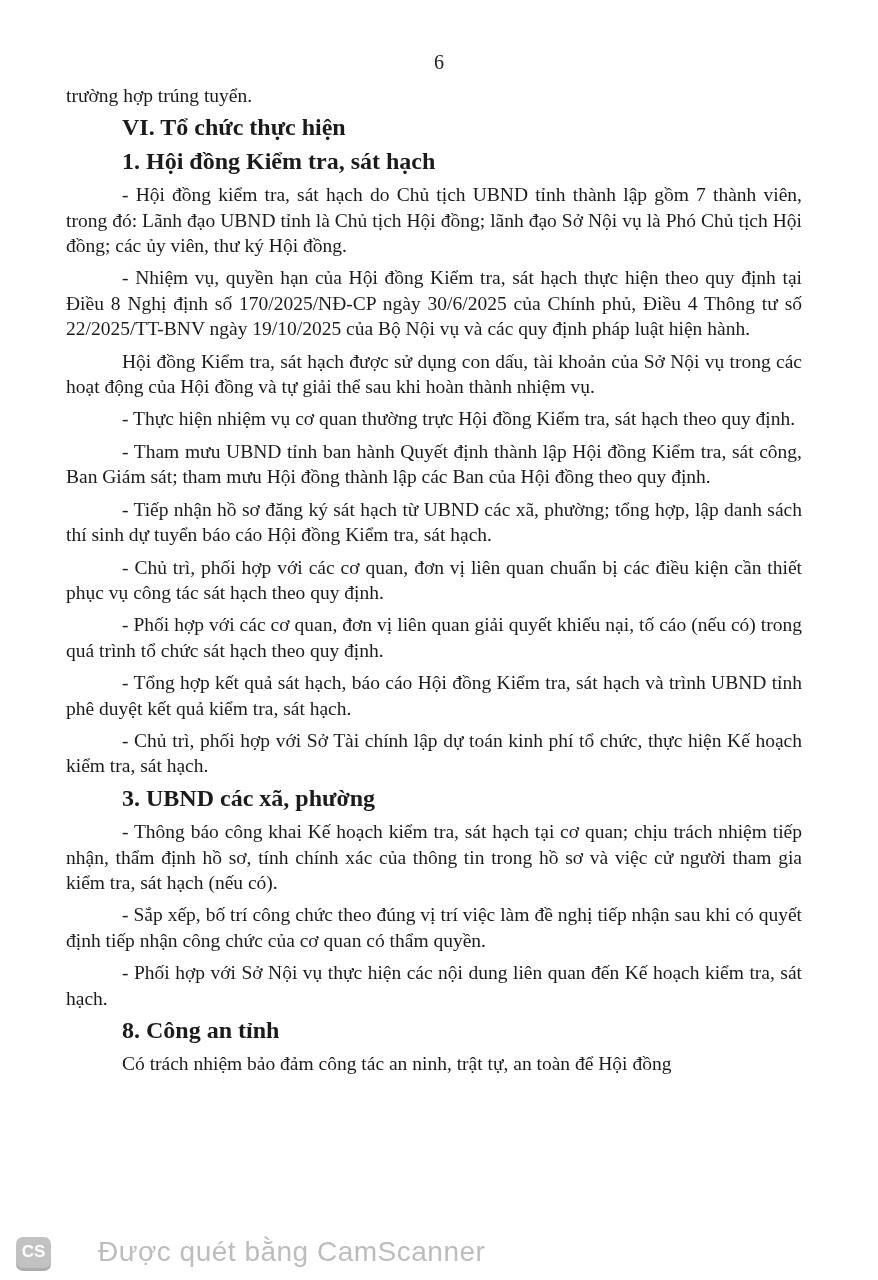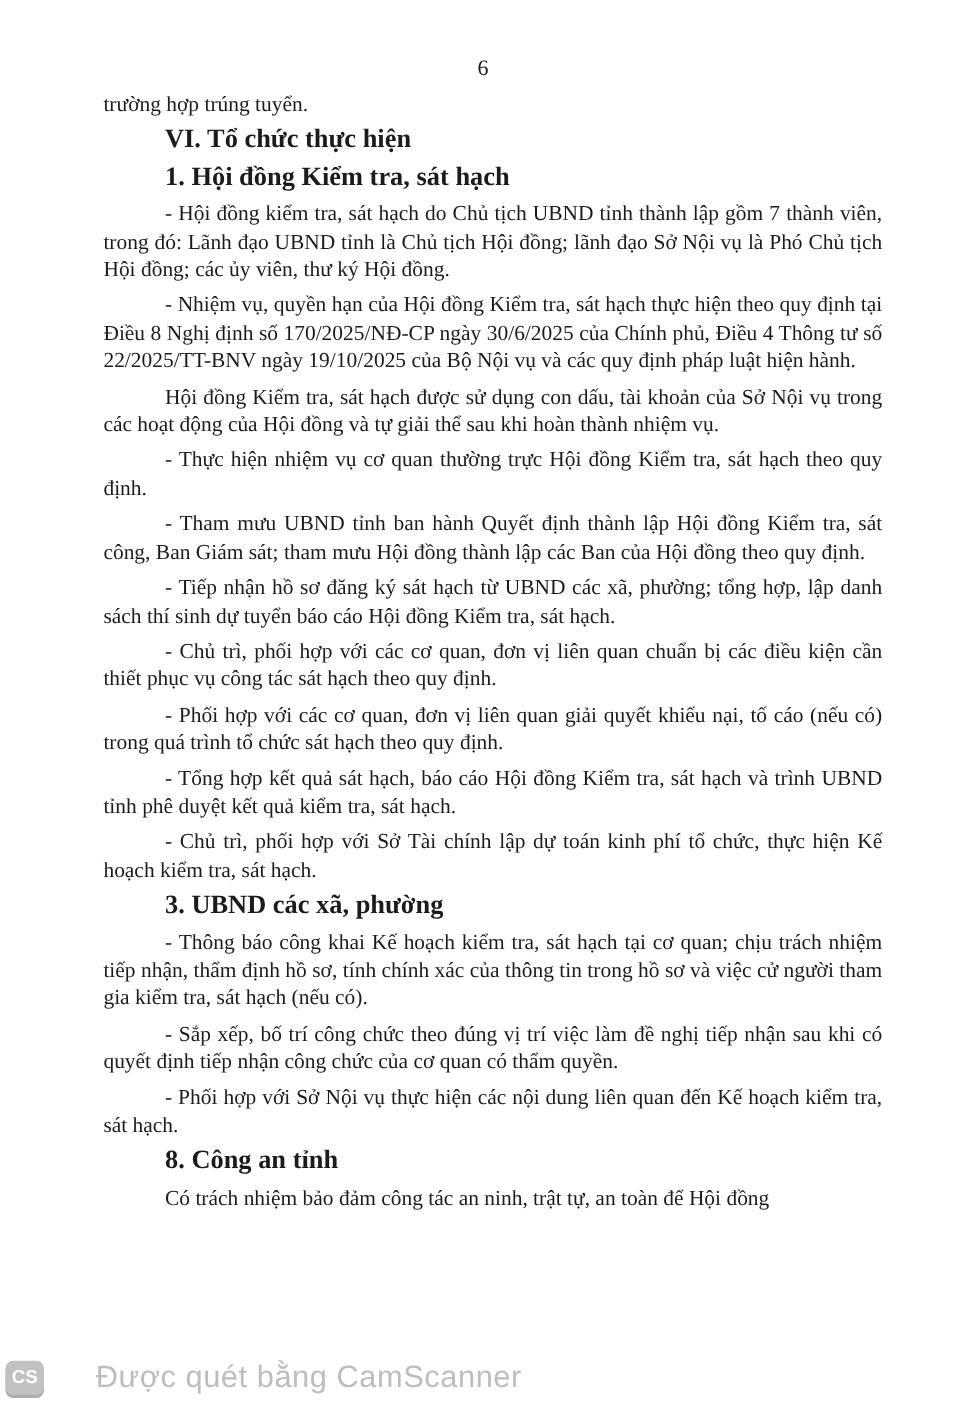--- a/index.html
+++ b/index.html
@@ -15,42 +15,42 @@
     font-family: "Liberation Serif", "DejaVu Serif", serif;
     color: #1b1b1b;
   }
   .page-number {
     text-align: center;
     padding-top: 50px;
     font-size: 20px;
     line-height: 24px;
   }
   .content {
-    margin: 9px 76px 0 94px;
+    margin: 9px 76px 0 66px;
   }
   .content p.body {
     font-size: 19.5px;
     line-height: 25.4px;
     text-align: justify;
     text-indent: 56px;
     margin: 0 0 7px 0;
   }
   .content p.body.no-indent {
     text-indent: 0;
   }
   .content h3.heading {
     font-size: 24px;
     line-height: 25.4px;
     font-weight: bold;
     margin: 3px 0 8px 0;
     padding-left: 56px;
   }
   .footer {
     position: absolute;
-    left: 5px;
+    left: 16px;
     bottom: 12px;
     display: flex;
     align-items: center;
     gap: 11px;
   }
   .cs-badge {
     width: 35px;
     height: 31px;
     border-radius: 7px;
     background: #c2c2c2;

